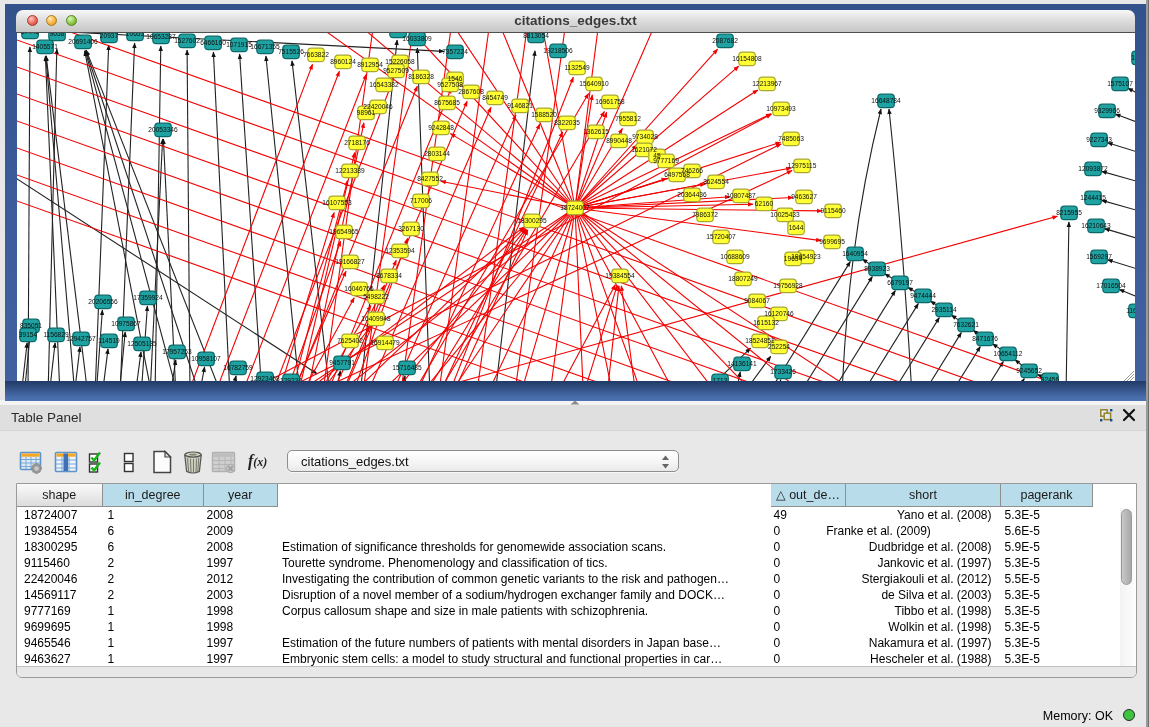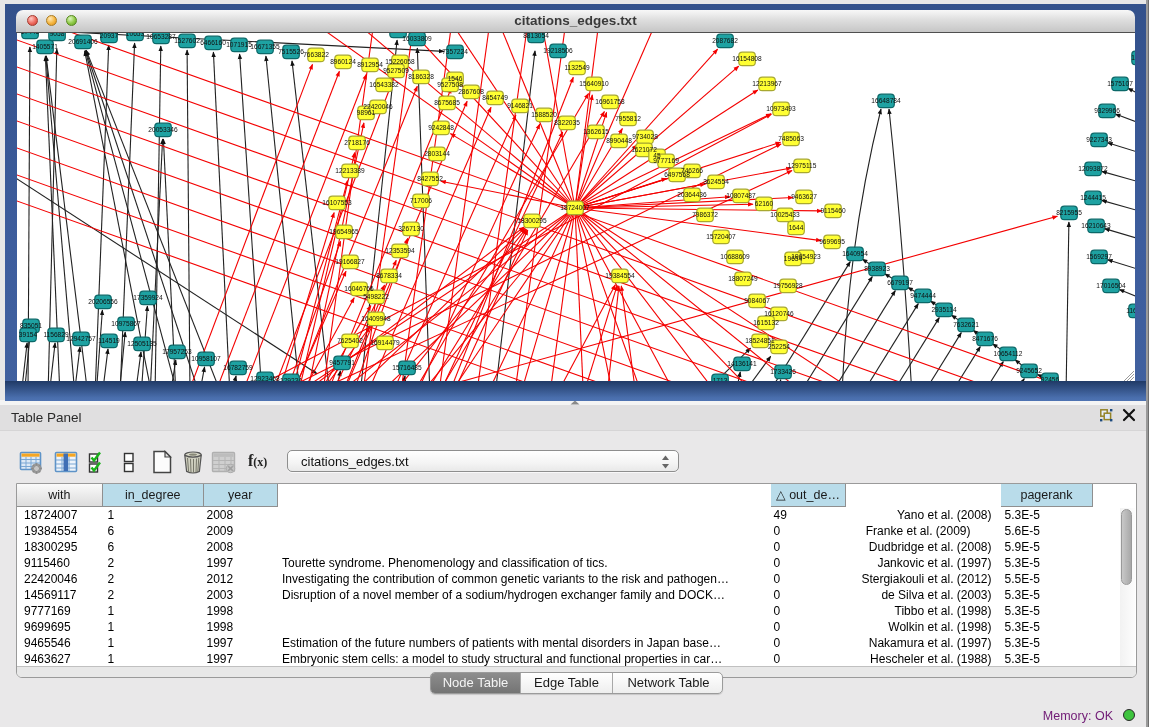--- a/index.html
+++ b/index.html
@@ -26,21 +26,21 @@
 .row{position:absolute;left:0;width:1104px;height:16px;font-size:12px;color:#000}
 .row span{position:absolute;top:0;white-space:nowrap;line-height:16px}
 #vscroll{position:absolute;right:1px;top:24px;width:15px;height:158px;background:linear-gradient(90deg,#f2f2f2,#fdfdfd)}
 #vthumb{position:absolute;left:1.5px;top:1px;width:11px;height:76px;border-radius:6px;background:linear-gradient(90deg,#c8c8c8,#a8a8a8);border:1px solid #999}
 #hstrip{position:absolute;left:0;bottom:0;width:1119px;height:11px;background:#e8e8e8;border-top:1px solid #c0c0c0;border-radius:0 0 5px 5px}
 #tabs{position:absolute;left:430px;top:272px;width:293px;height:21.5px;border:1px solid #9b9b9b;border-radius:5px;background:linear-gradient(#fff,#eee);box-shadow:0 1px 1px rgba(0,0,0,.15)}
 .seg{position:absolute;top:0;height:19.5px;font-size:13px;line-height:19.5px;text-align:center;color:#1a1a1a}
 #seg1{left:0;width:89px;background:linear-gradient(#8d8d8d,#747474);color:#f4f4f4;border-radius:4px 0 0 4px}
 #seg2{left:89px;width:92px;border-left:1px solid #a8a8a8}
 #seg3{left:181px;width:112px;border-left:1px solid #a8a8a8}
-#memory{position:absolute;right:33px;top:309px;font-size:12.5px;color:#701a75}
+#memory{position:absolute;right:33px;top:309px;font-size:12.5px;color:#000000}
 #memdot{position:absolute;right:11px;top:309px;width:12px;height:12px;border-radius:50%;background:#3ec43e;border:1.2px solid #2a2a2a}
 </style></head>
 <body>
 <div id="root">
   <div id="bluewin"></div>
   <div id="bluebottom"></div>
   <div id="titlebar">
     <span class="t">citations_edges.txt</span>
     <span class="light" style="left:10.5px;background:radial-gradient(circle at 35% 30%,#ffc9c4,#ee6a5e 55%,#c33b30);border:0.8px solid #a53b30"></span>
     <span class="light" style="left:30px;background:radial-gradient(circle at 35% 30%,#ffe9b8,#f5b53e 55%,#d88c1e);border:0.8px solid #ab7b20"></span>
@@ -594,21 +594,21 @@
               <line x1="8" y1="6" x2="8" y2="20"></line>
               <line x1="14" y1="6" x2="14" y2="20"></line>
               <line x1="20" y1="6" x2="20" y2="20"></line>
             </g>
             <circle cx="19.5" cy="17.5" r="4.2" fill="#c3c3c3" stroke="#adadad"></circle>
             <g stroke="#9f9f9f" stroke-width="1.6">
               <line x1="17.2" y1="15.2" x2="21.8" y2="19.8"></line>
               <line x1="17.2" y1="19.8" x2="21.8" y2="15.2"></line>
             </g>
           </svg></span>
-      <span class="tbi" style="left:248px;top:21px;font-size:16px;font-family:'Liberation Serif',serif;font-weight:bold;color:#222">f<span style="font-size:12px">(x)</span></span>
+      <span class="tbi" style="left:248px;top:21px;font-size:16px;font-style:italic;font-family:'Liberation Serif',serif;font-weight:bold;color:#222">f<span style="font-size:12px">(x)</span></span>
       <div id="dropdown">
           <span class="t">citations_edges.txt</span>
         <svg style="position:absolute;right:8px;top:4px" width="9" height="14" viewBox="0 0 9 14">
           <path d="M4.5,0.5 L8,5 L1,5 z" fill="#666"></path>
             <path d="M4.5,13.5 L8,9 L1,9 z" fill="#666"></path>
         </svg>
       </div>
     </div>
     <div id="tablebox">
       <div id="tbody">
@@ -618,27 +618,28 @@
             <span style="left:190px">2008</span>
             <span style="left:757px">49</span>
             <span style="left:829px;width:146px;text-align:right">Yano et al. (2008)</span>
             <span style="left:988px">5.3E-5</span>
           </div>
           <div class="row" style="top:39px">
             <span style="left:7.5px">19384554</span>
             <span style="left:91px">6</span>
             <span style="left:190px">2009</span>
             <span style="left:757px">0</span>
-            <span style="left:808px;width:146px;text-align:right">Franke et al. (2009)</span>
+            <span style="left:789px;width:146px;text-align:center">Franke et al. (2009)</span>
             <span style="left:988px">5.6E-5</span>
           </div>
           <div class="row" style="top:55px">
             <span style="left:7.5px">18300295</span>
             <span style="left:91px">6</span>
             <span style="left:190px">2008</span>
+            <span style="left:265.5px">Estimation of significance thresholds for genomewide association scans.</span>
             <span style="left:757px">0</span>
             <span style="left:829px;width:146px;text-align:right">Dudbridge et al. (2008)</span>
             <span style="left:988px">5.9E-5</span>
           </div>
           <div class="row" style="top:71px">
             <span style="left:7.5px">9115460</span>
             <span style="left:91px">2</span>
             <span style="left:190px">1997</span>
             <span style="left:265.5px">Tourette syndrome. Phenomenology and classification of tics.</span>
             <span style="left:757px">0</span>
@@ -660,20 +661,21 @@
             <span style="left:190px">2003</span>
             <span style="left:265.5px">Disruption of a novel member of a sodium/hydrogen exchanger family and DOCK…</span>
             <span style="left:757px">0</span>
             <span style="left:829px;width:146px;text-align:right">de Silva et al. (2003)</span>
             <span style="left:988px">5.3E-5</span>
           </div>
           <div class="row" style="top:119px">
             <span style="left:7.5px">9777169</span>
             <span style="left:91px">1</span>
             <span style="left:190px">1998</span>
+            <span style="left:265.5px">Corpus callosum shape and size in male patients with schizophrenia.</span>
             <span style="left:757px">0</span>
             <span style="left:829px;width:146px;text-align:right">Tibbo et al. (1998)</span>
             <span style="left:988px">5.3E-5</span>
           </div>
           <div class="row" style="top:135px">
             <span style="left:7.5px">9699695</span>
             <span style="left:91px">1</span>
             <span style="left:190px">1998</span>
             <span style="left:757px">0</span>
             <span style="left:829px;width:146px;text-align:right">Wolkin et al. (1998)</span>
@@ -692,33 +694,29 @@
             <span style="left:7.5px">9463627</span>
             <span style="left:91px">1</span>
             <span style="left:190px">1997</span>
             <span style="left:265.5px">Embryonic stem cells: a model to study structural and functional properties in car…</span>
             <span style="left:757px">0</span>
             <span style="left:829px;width:146px;text-align:right">Hescheler et al. (1988)</span>
             <span style="left:988px">5.3E-5</span>
           </div>
         </div>
       <div id="thead">
-        <div class="th" style="left:0;width:86.5px;background:linear-gradient(#fafafa,#dcdcdc)">with</div>
+        <div class="th" style="left:0;width:86.5px;background:linear-gradient(#fafafa,#dcdcdc)">shape</div>
         <div class="th" style="left:86.5px;width:100.5px">in_degree</div>
         <div class="th" style="left:187px;width:74.5px">year</div>
         <div class="th" style="left:754.5px;width:75px">△ out_de…</div>
+        <div class="th" style="left:829.5px;width:155px">short</div>
         <div class="th" style="left:984.5px;width:92px">pagerank</div>
       </div>
       <div id="vscroll">
           <div id="vthumb"></div>
         </div>
       <div id="hstrip"></div>
-    </div>
-    <div id="tabs">
-      <div class="seg" id="seg1">Node Table</div>
-      <div class="seg" id="seg2">Edge Table</div>
-      <div class="seg" id="seg3">Network Table</div>
     </div>
     <span id="memory">Memory: OK</span>
     <span id="memdot"></span>
   </div>
   <div id="rightstrip"></div>
 </div>
 
 </body></html>

